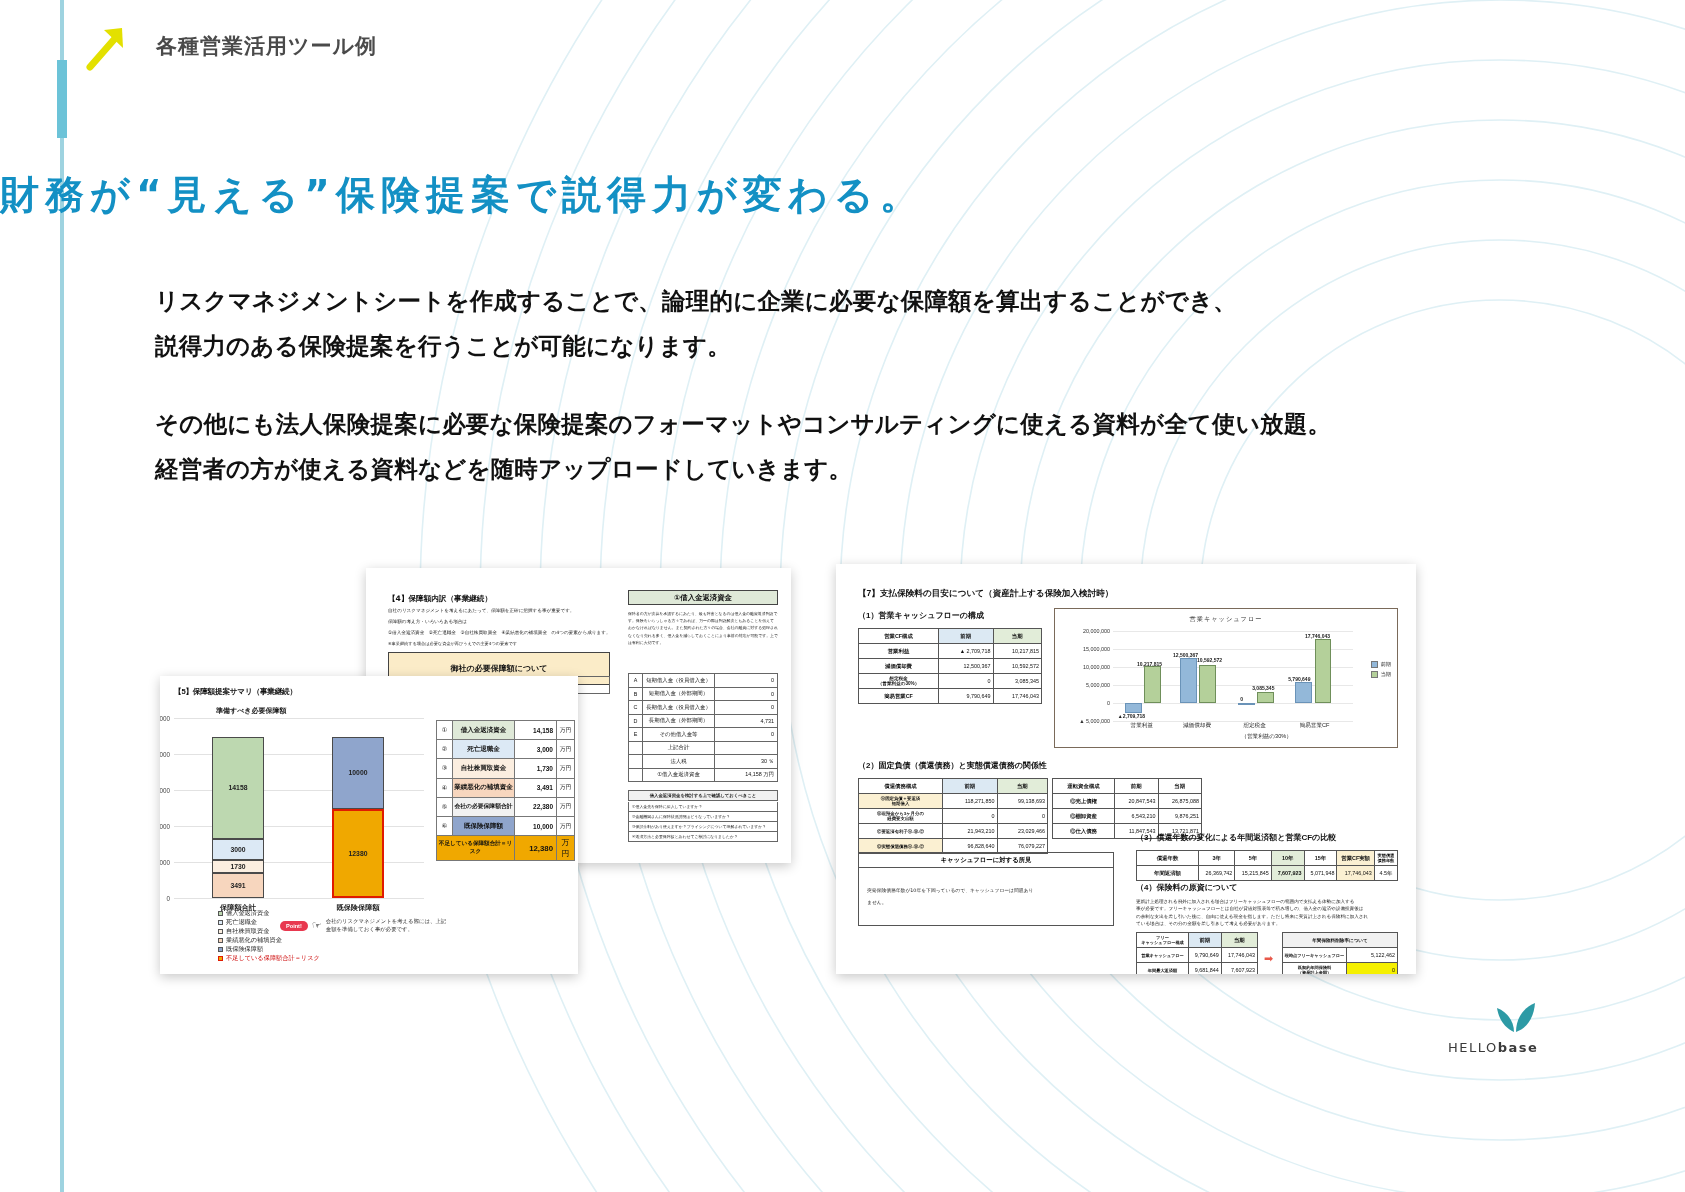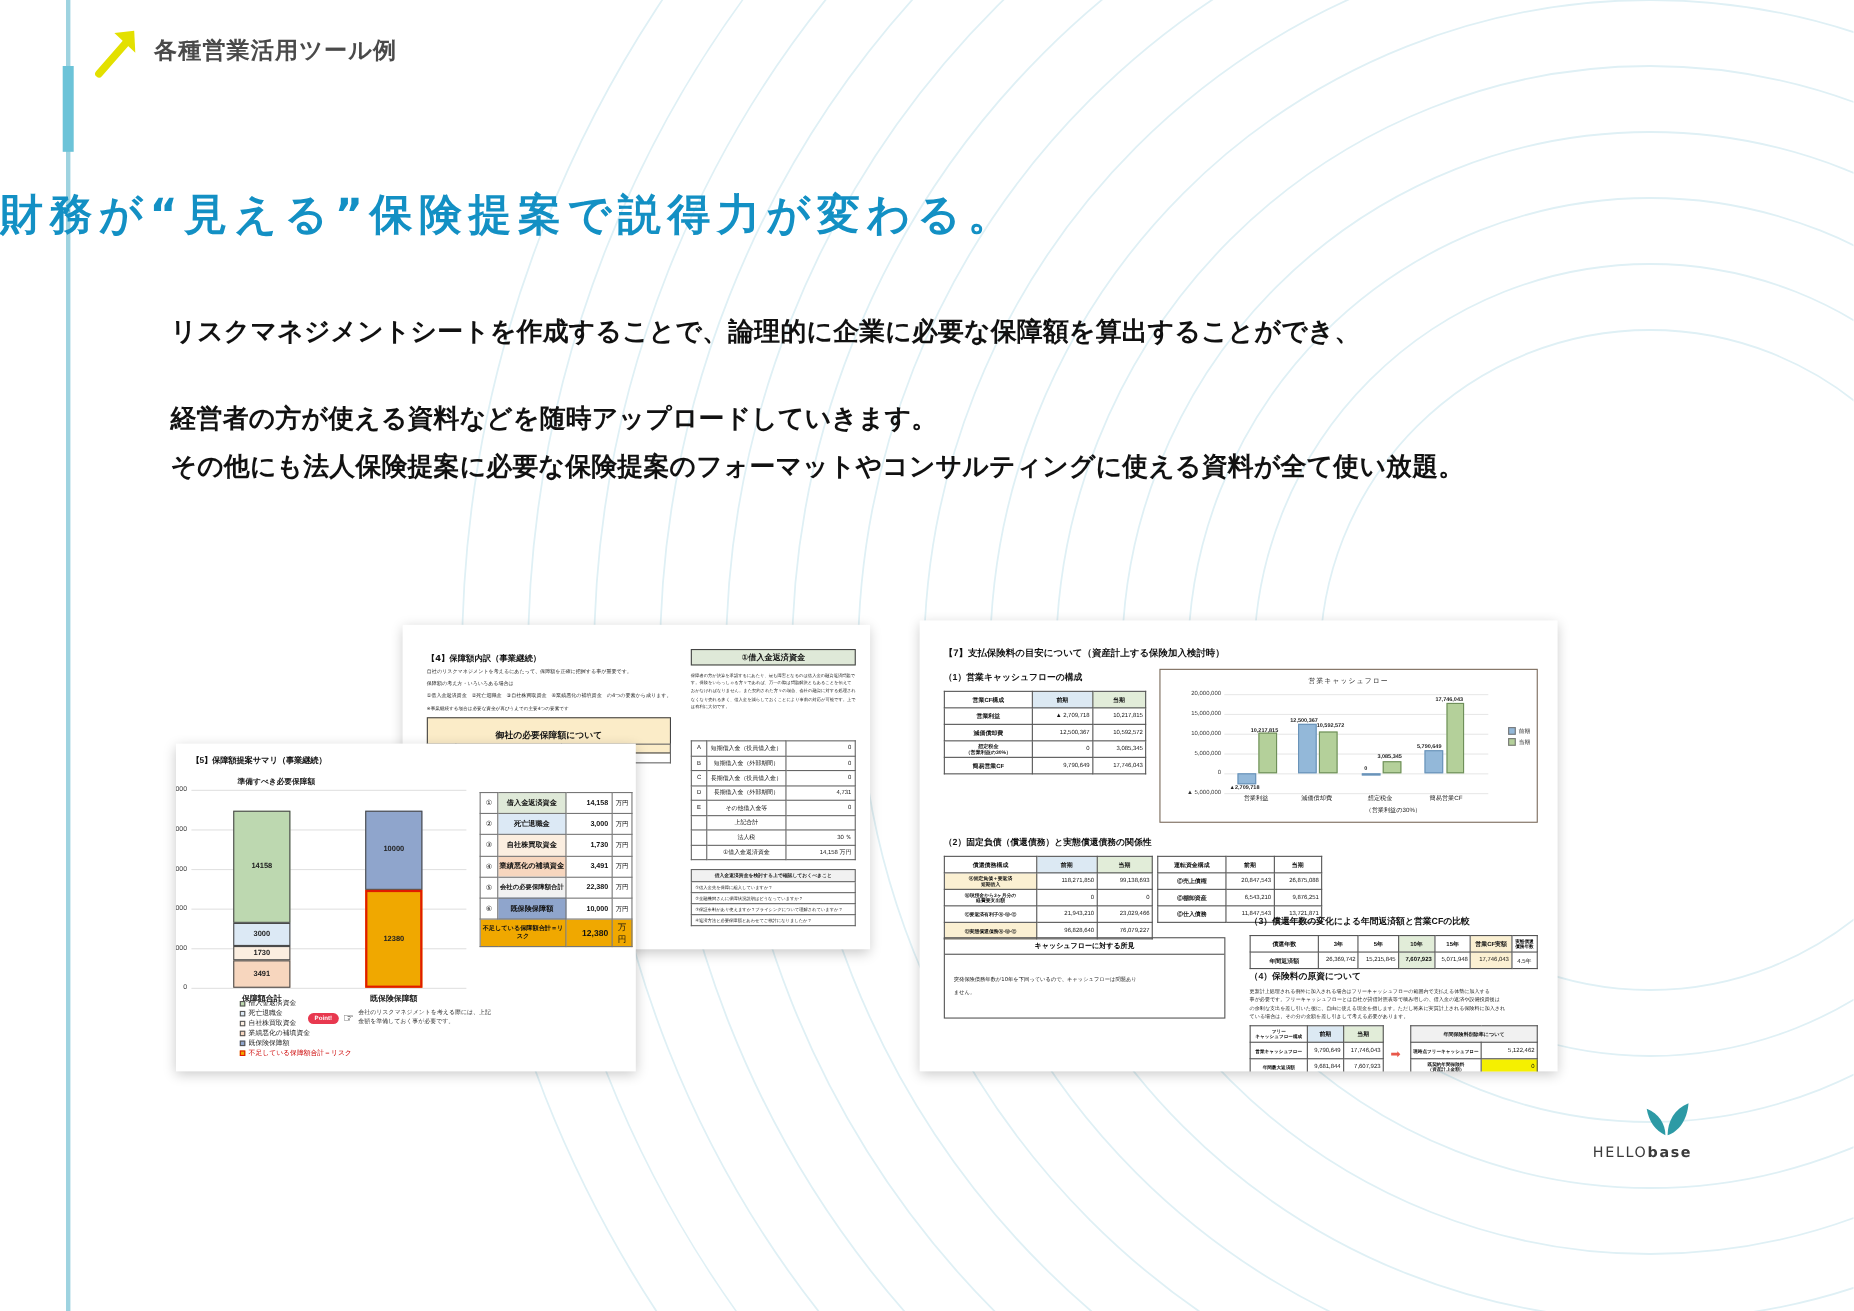--- a/index.html
+++ b/index.html
@@ -13,21 +13,21 @@
   }
 
   
   .bg-arcs { position:absolute; inset:0; pointer-events:none; z-index:0; }
 
   
   .left-rail { position:absolute; left:60px; top:0; width:4px; height:1192px; background:#9ed3e0; z-index:1; }
   .left-rail-strong { position:absolute; left:57px; top:60px; width:10px; height:78px; background:#6cc3d8; z-index:2; }
 
   
-  .header { position:absolute; left:84px; top:20px; display:flex; align-items:center; gap:12px; z-index:5;justify-content:center; }
+  .header { position:absolute; left:84px; top:20px; display:flex; align-items:center; gap:28px; z-index:5;justify-content:center; }
   .header .arrow-wrap { width:44px; height:52px; display:block; }
   .header .hdr-title {
     font-size:21px; font-weight:700; color:#4a4a4a; letter-spacing:1px;
     font-family:"DejaVu Sans","Liberation Sans",sans-serif;
   }
 
   
   .main-title {
     position:absolute; left:0; right:0; top:168px; z-index:5;
     font-size:39px; font-weight:700; color:#1390c4; letter-spacing:6px;
@@ -166,23 +166,24 @@
       <path d="M38 8 L39 28 L20 10 Z" fill="#e3e000"></path>
     </svg>
   </span>
   <span class="hdr-title">各種営業活用ツール例</span>
 </div>
 
 <div class="main-title">財務が“見える”保険提案で説得力が変わる。</div>
 
 <div class="body-copy">
   <p>リスクマネジメントシートを作成することで、論理的に企業に必要な保障額を算出することができ、</p>
+  <p>説得力のある保険提案を行うことが可能になります。</p>
   <div class="gap"></div>
+  <p>その他にも法人保険提案に必要な保険提案のフォーマットやコンサルティングに使える資料が全て使い放題。</p>
   <p>経営者の方が使える資料などを随時アップロードしていきます。</p>
-  <p>その他にも法人保険提案に必要な保険提案のフォーマットやコンサルティングに使える資料が全て使い放題。</p>
 </div>
 
 <div class="doc doc-mid">
   <div class="m-head t">【4】保障額内訳（事業継続）</div>
   <div class="t" style="position:absolute;left:22px;top:40px;font-size:4.6px;color:#222;">自社のリスクマネジメントを考えるにあたって、保障額を正確に把握する事が重要です。</div>
   <div class="t" style="position:absolute;left:22px;top:51px;font-size:4.6px;color:#222;">保障額の考え方・いろいろある場合は</div>
   <div class="t" style="position:absolute;left:22px;top:62px;font-size:4.6px;color:#222;">①借入金返済資金　②死亡退職金　③自社株買取資金　④業績悪化の補填資金　の4つの要素から成ります。</div>
   <div class="t" style="position:absolute;left:22px;top:73px;font-size:4.2px;color:#222;">※事業継続する場合は必要な資金が再びうえでの主要4つの要素です</div>
 
   <div class="m-banner">御社の必要保障額について</div>

